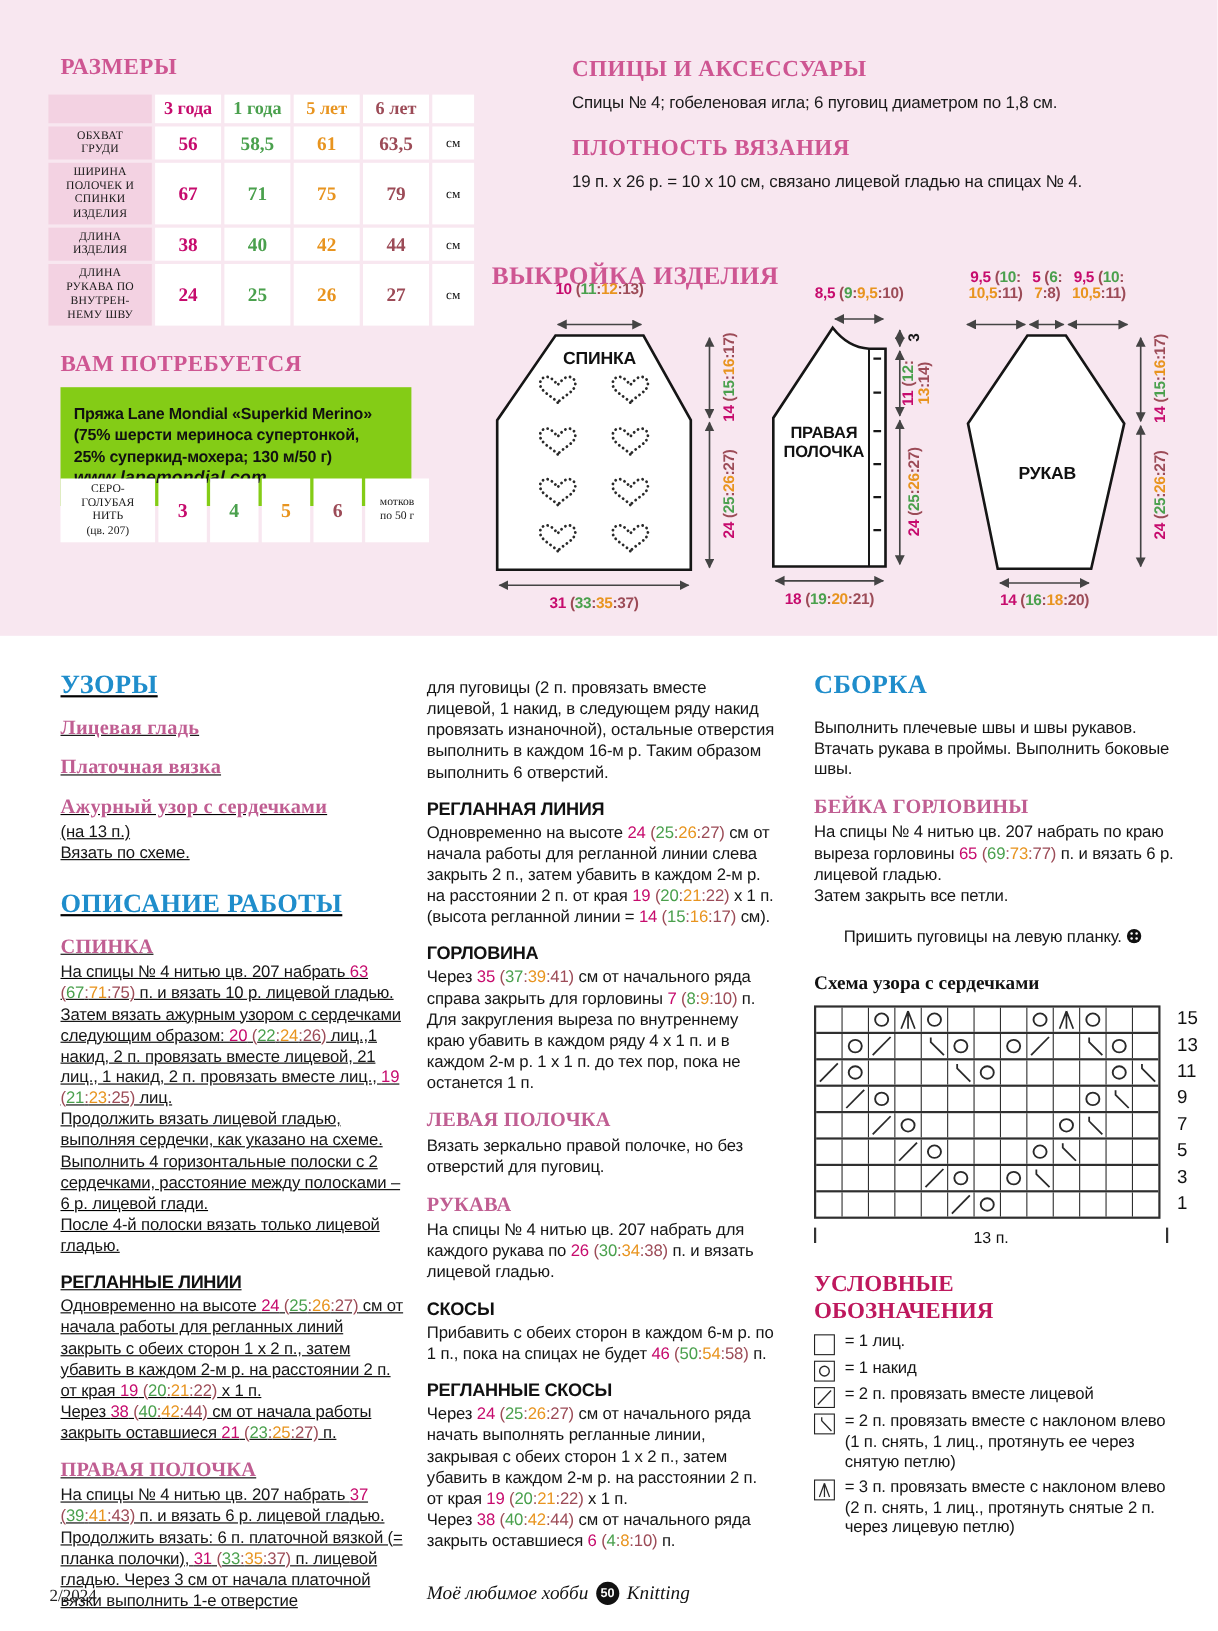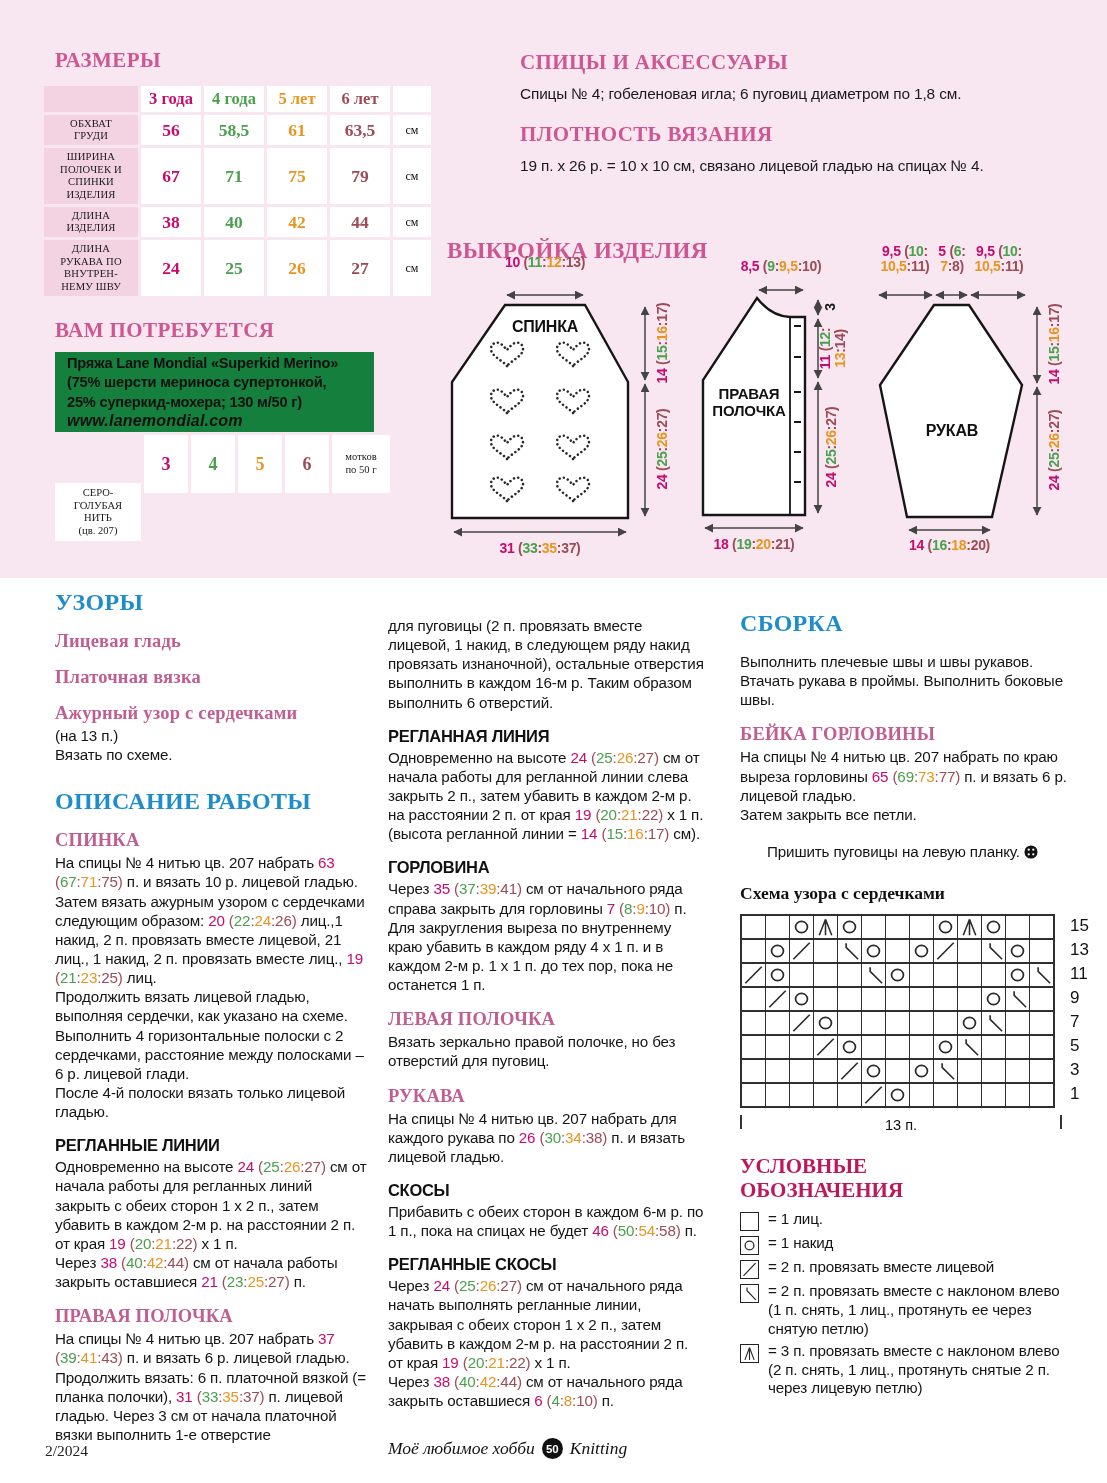--- a/index.html
+++ b/index.html
@@ -16,26 +16,26 @@
   
   #sizes-table{display:grid;grid-template-columns:94px 60px 60px 60px 60px 38px;gap:3px;}
   .st-cell{display:flex;align-items:center;justify-content:center;text-align:center;}
   .st-lbl{background:#f3d2e2;font-family:"Liberation Serif",serif;font-size:10.6px;line-height:1.18;color:#1a1a1a;letter-spacing:.2px;}
   .st-val{background:#ffffff;font-family:"Liberation Serif",serif;font-weight:bold;font-size:17.5px;}
   .st-hdr{background:#ffffff;font-family:"Liberation Serif",serif;font-weight:bold;font-size:16.5px;}
   .st-unit{background:#ffffff;font-family:"Liberation Serif",serif;font-size:12px;color:#111;}
   .st-empty{background:#f3d2e2;}
   .st-white{background:#ffffff;}
   
-  #yarn-box{background:#15803d;padding:2px 12px;width:295px;}
+  #yarn-box{background:#84cc16;padding:16px 12px;width:295px;}
   #yarn-box .yl{font-weight:bold;font-size:14.6px;color:#111;letter-spacing:-0.2px;line-height:1.32;}
   #yarn-box .yu{font-weight:bold;font-style:italic;font-size:16px;color:#111;letter-spacing:.2px;}
   #yarn-row{display:grid;grid-template-columns:86px 44px 44px 44px 44px 58px;gap:3px;}
   .yr-cell{background:#fff;display:flex;flex-direction:column;align-items:center;justify-content:center;text-align:center;height:58px;}
-  .yr-lbl{font-family:"Liberation Serif",serif;font-size:10.6px;line-height:1.18;color:#1a1a1a;margin-top:48px;}
+  .yr-lbl{font-family:"Liberation Serif",serif;font-size:10.6px;line-height:1.18;color:#1a1a1a;}
   .yr-num{font-family:"Liberation Serif",serif;font-weight:bold;font-size:18px;}
   .yr-unit{font-family:"Liberation Serif",serif;font-size:10.6px;line-height:1.2;color:#1a1a1a;}
   
   .diagram{position:absolute;}
   .meas{font-weight:bold;font-size:14px;letter-spacing:-0.3px;white-space:nowrap;text-align:center;}
   .meas2{font-weight:bold;font-size:14px;letter-spacing:-0.3px;text-align:center;line-height:1.1;}
   .vlabel{position:absolute;transform:rotate(-90deg);transform-origin:center;}
   .dlabel{font-weight:bold;font-size:16px;color:#111;text-align:center;letter-spacing:-0.2px;line-height:1.15;}
   
   .col{position:absolute;}
@@ -72,21 +72,21 @@
 </style>
 </head>
 <body>
 
 <div id="band" class="abs"></div>
 
 <div class="abs ph" style="left:55px;top:48px;">РАЗМЕРЫ</div>
 <div id="sizes-table" class="abs" style="left:44px;top:86px;">
     <div class="st-cell st-empty" style="height: 26px;"></div>
     <div class="st-cell st-hdr c1" style="height: 26px;">3 года</div>
-    <div class="st-cell st-hdr c2" style="height: 26px;">4 года</div>
+    <div class="st-cell st-hdr c2" style="height: 26px;">1 года</div>
     <div class="st-cell st-hdr c3" style="height: 26px;">5 лет</div>
     <div class="st-cell st-hdr c4" style="height: 26px;">6 лет</div>
     <div class="st-cell st-white" style="height: 26px;"></div>
     <div class="st-cell st-lbl" style="height: 30px;">
       <div>
         <div>ОБХВАТ</div>
         <div>ГРУДИ</div>
       </div>
     </div>
     <div class="st-cell st-val c1" style="height: 30px;">56</div>
@@ -263,21 +263,21 @@
   <div class="abs meas2" style="left:97px;top:2px;width:80px;">
       <div><span class="c1">9,5</span><span class="c4"> (</span><span class="c2">10</span><span class="c4">:</span></div>
       <div><span class="c3">10,5</span><span class="c4">:11)</span></div>
     </div>
   <div class="abs dlabel" style="left:55px;top:180px;width:70px;">РУКАВ</div>
   <div class="abs meas" style="left:10px;top:295px;width:155px;"><span class="c1">14</span><span class="c4"> (</span><span class="c2">16</span><span class="c4">:</span><span class="c3">18</span><span class="c4">:20)</span></div>
   <div class="vlabel meas" style="left:127px;top:94px;width:130px;"><span class="c1">14</span><span class="c4"> (</span><span class="c2">15</span><span class="c4">:</span><span class="c3">16</span><span class="c4">:17)</span></div>
   <div class="vlabel meas" style="left:127px;top:200px;width:130px;"><span class="c1">24</span><span class="c4"> (</span><span class="c2">25</span><span class="c4">:</span><span class="c3">26</span><span class="c4">:27)</span></div>
 </div>
 
-<div id="col1" class="col" style="left:55px;top:589px;width:312px;">
+<div id="col1" class="col" style="left:55px;top:610px;width:312px;text-decoration:underline;">
     <div class="h1blue first">УЗОРЫ</div>
     <div class="sec">
       <div class="sh sh-pink">Лицевая гладь</div>
     </div>
     <div class="sec">
       <div class="sh sh-pink">Платочная вязка</div>
     </div>
     <div class="sec">
       <div class="sh sh-pink">Ажурный узор с сердечками</div>
       <p class="bp"><span>(на 13 п.)</span></p>

